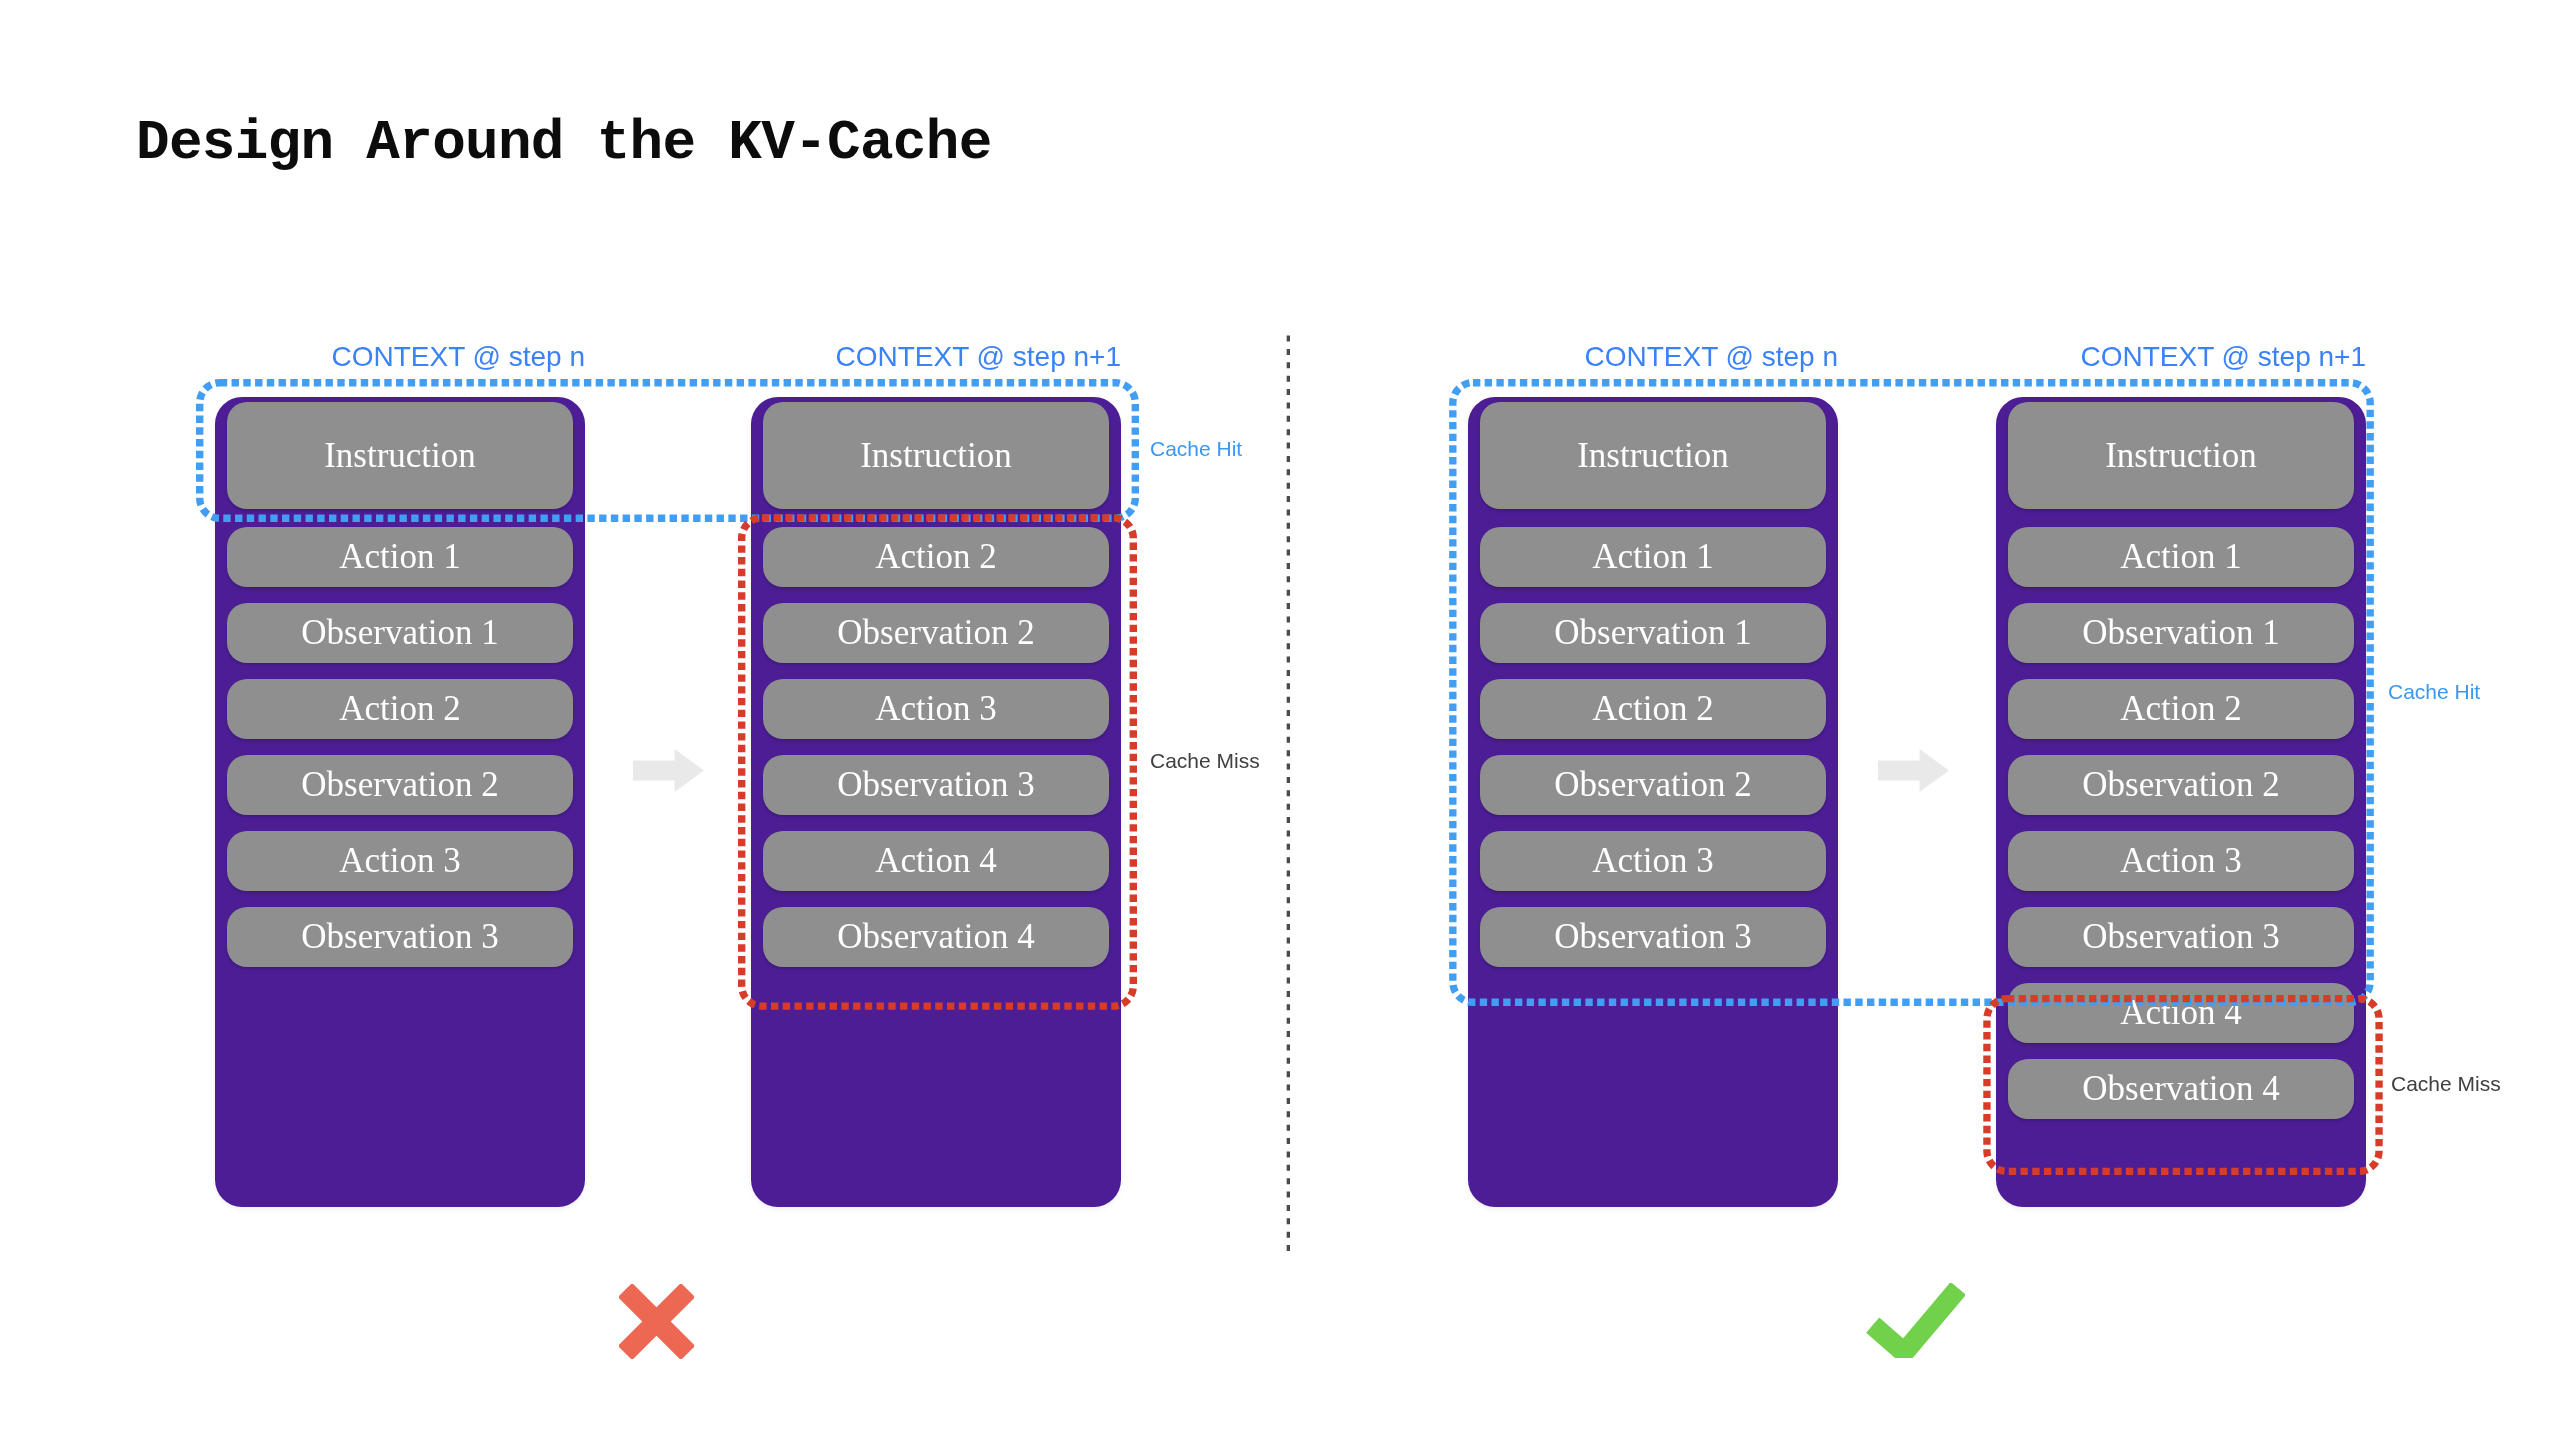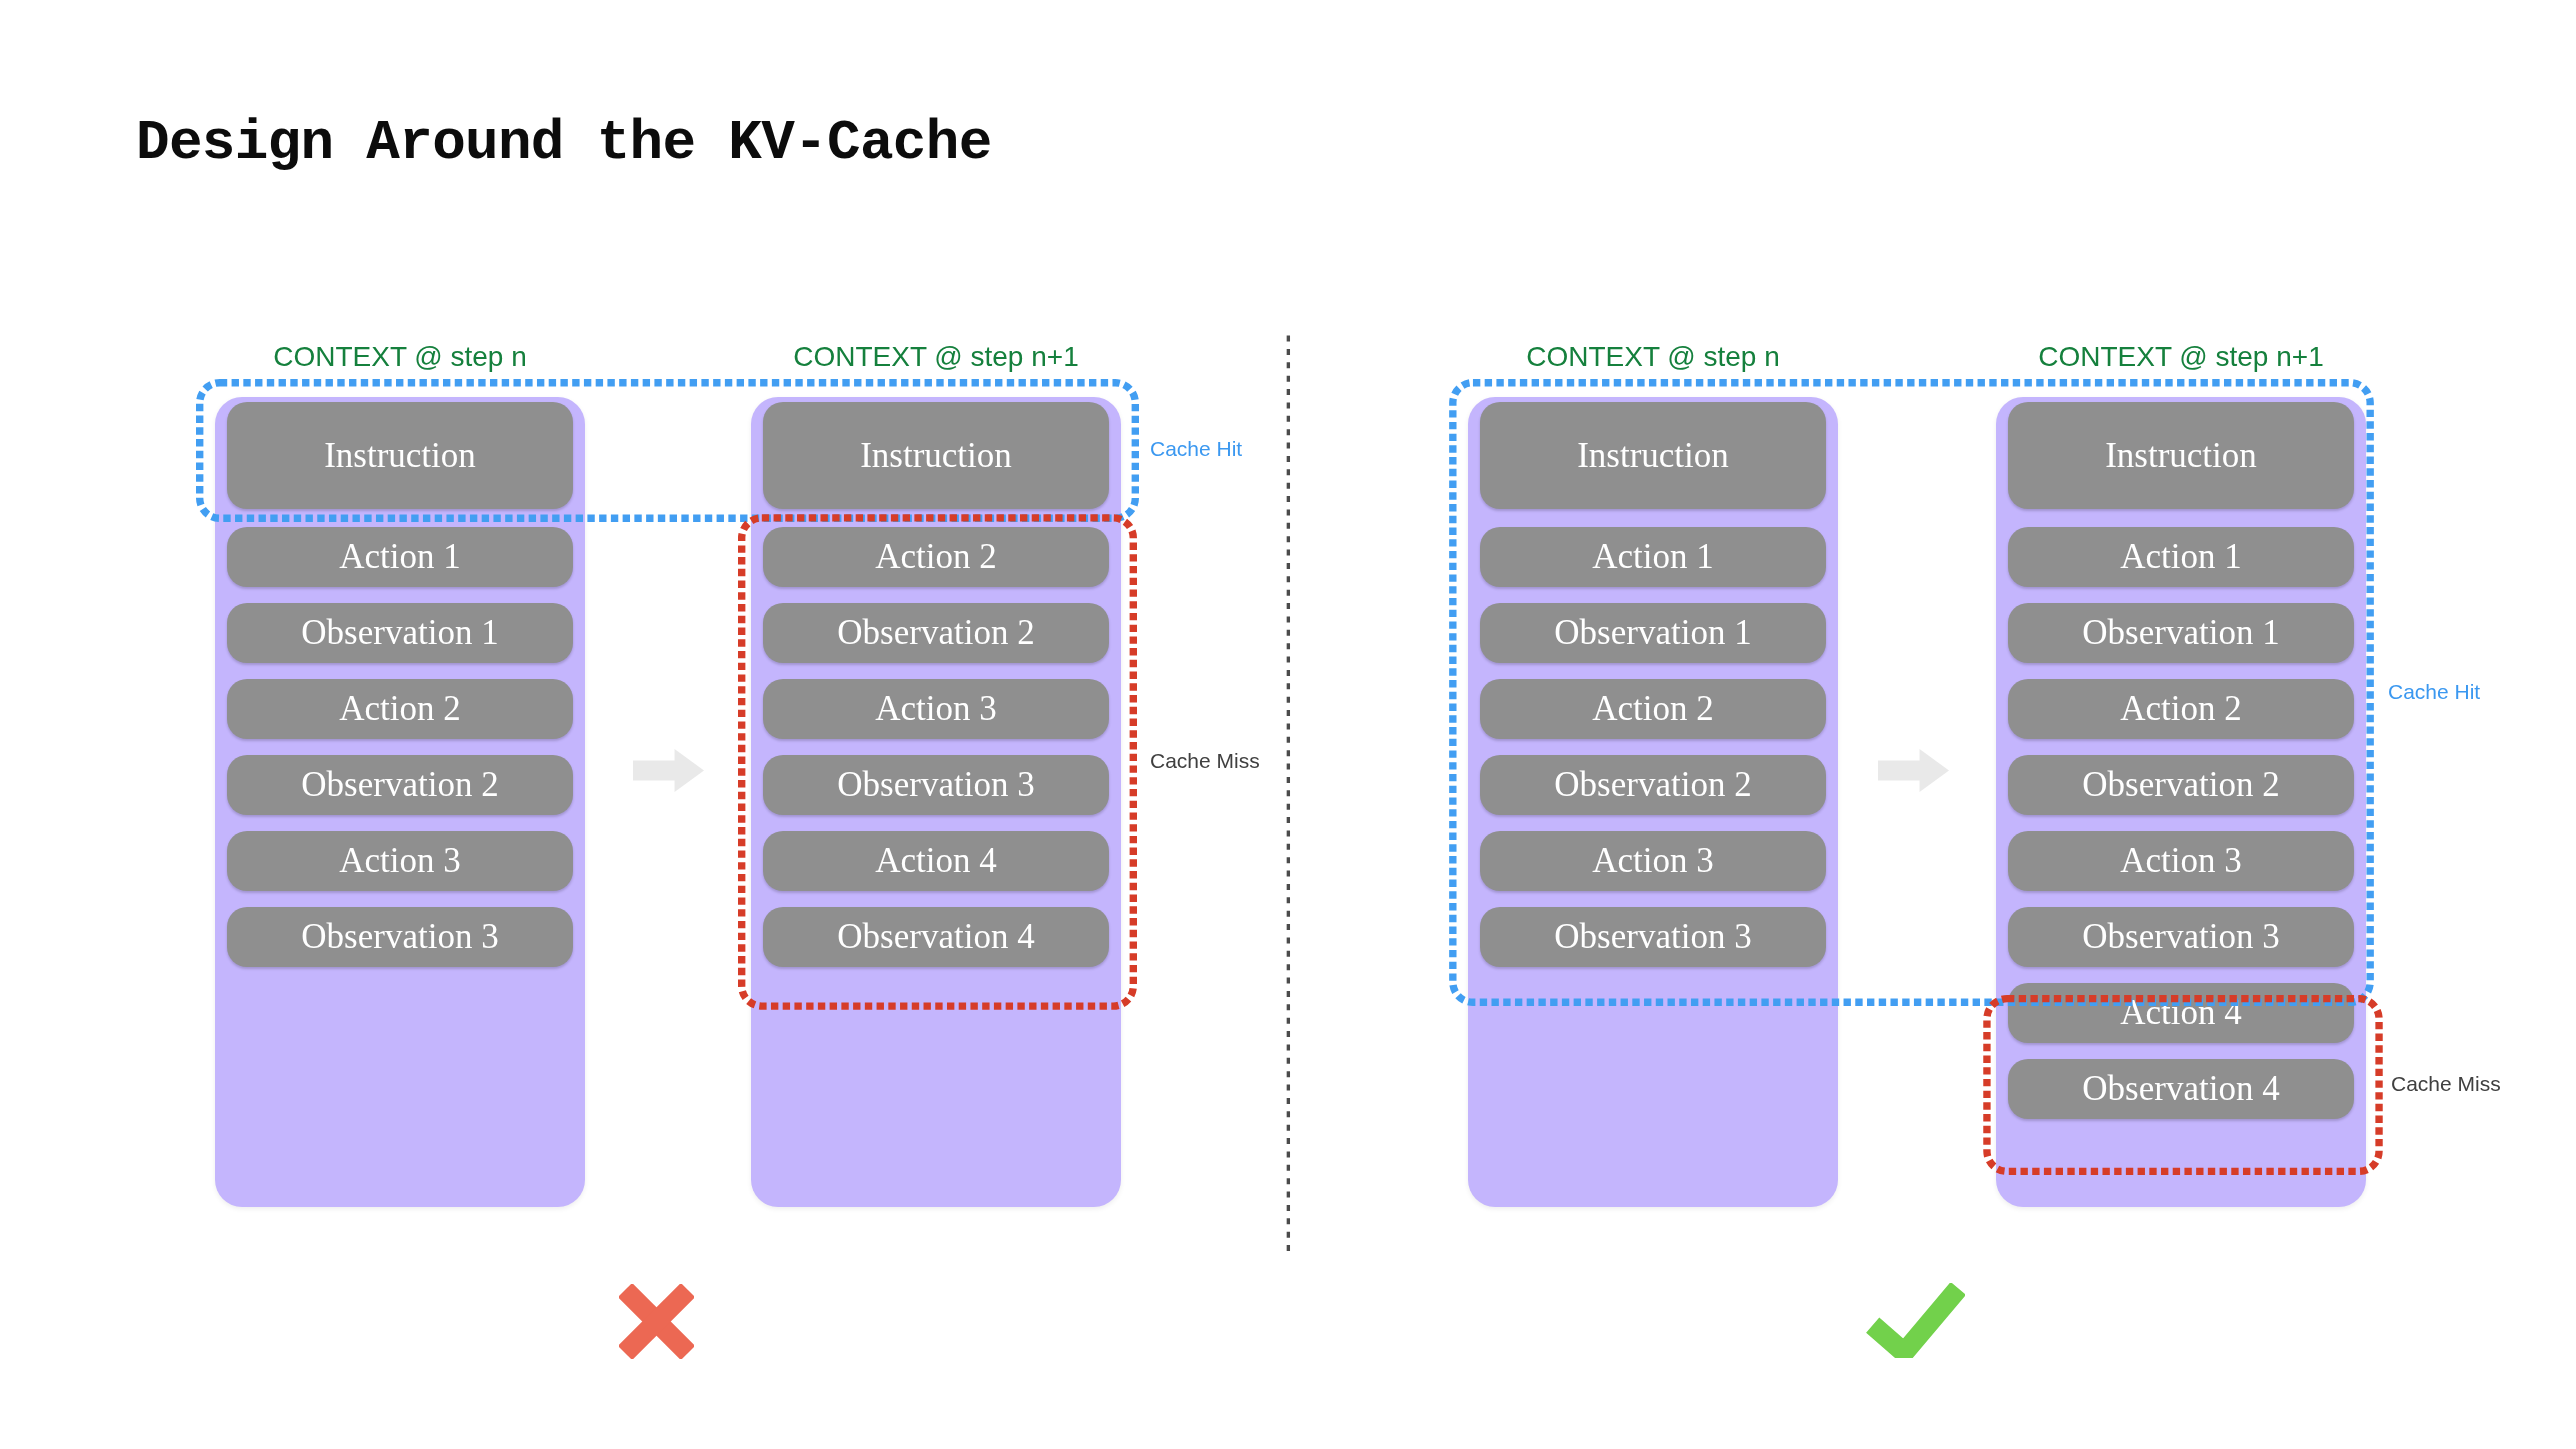--- a/index.html
+++ b/index.html
@@ -27,29 +27,29 @@
 
   .col { position: absolute; top: 335px; width: 370px; }
   #colA1 { left: 215px; }
   #colA2 { left: 751px; }
   #colB1 { left: 1468px; }
   #colB2 { left: 1996px; }
 
   .col-header {
     height: 43px;
     line-height: 43px;
-    text-align: center;
+    text-align: right;
     font-size: 28px;
-    color: #15803d;
+    color: #3b82f6;
     white-space: nowrap;
   }
   .col-body {
     margin-top: 19px;
     height: 810px;
-    background: #c4b5fd;
+    background: #4c1d95;
     border-radius: 27px;
     padding-top: 5.4px;
     box-sizing: border-box;
     box-shadow: 0 2px 5.4px rgba(0,0,0,0.07);
   }
   .box {
     width: 346px;
     height: 60px;
     margin: 0 auto 16px auto;
     background: #8f8f8f;

